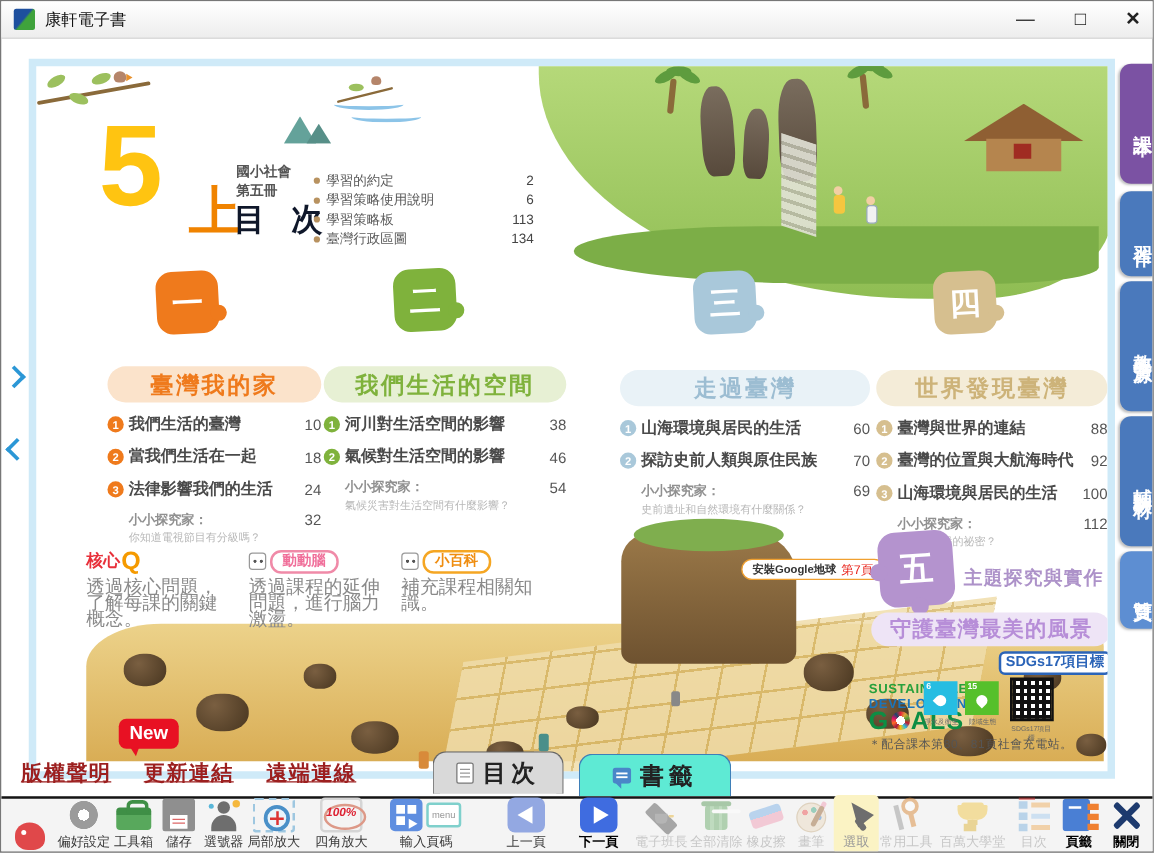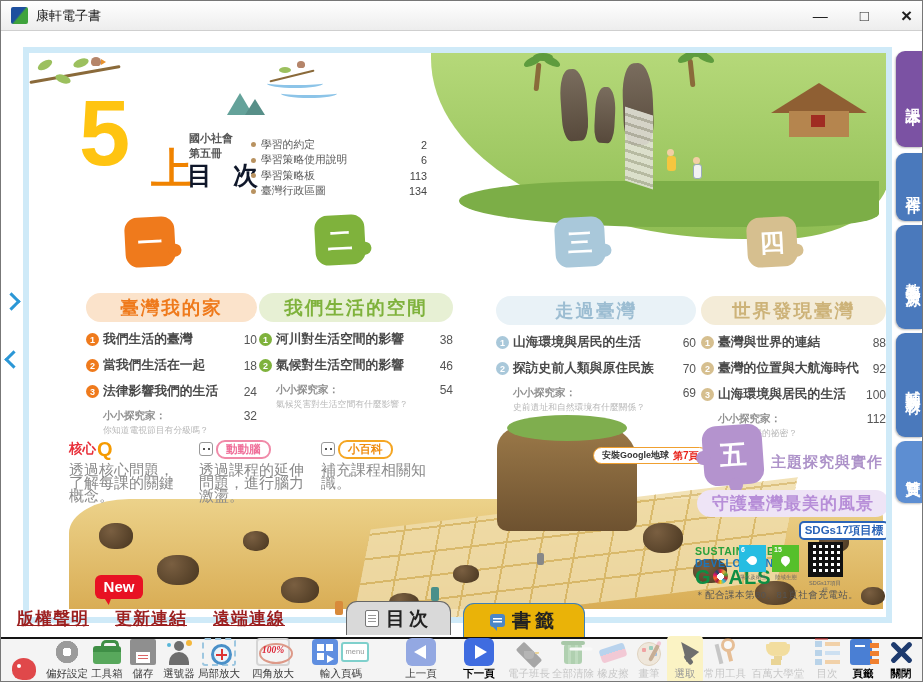--- a/index.html
+++ b/index.html
@@ -128,21 +128,21 @@
   .mascot-box{width:14px;height:14px;background:#fff;border:1px solid #999;border-radius:3px;margin-right:3px;
       background-image:radial-gradient(circle at 4px 6px,#555 1px,transparent 1.5px),radial-gradient(circle at 9px 6px,#555 1px,transparent 1.5px);}
   .f-pill{border-radius:9px;font-weight:800;font-size:11.5px;padding:0 8px;line-height:15px;background:#fff;}
   .f2 .f-pill{border:2px solid #f08aa8;color:#f06f9a;}
   .f3 .f-pill{border:2px solid #f5a623;color:#ef8d10;}
   .f-desc{font-size:15px;color:#8a8a8a;line-height:13px;margin-top:4px;}
 
   .gearth{left:564px;top:394px;height:17px;background:#fff;border:1.5px solid #f0a030;border-radius:10px;
           display:flex;align-items:center;padding:0 8px;font-size:9px;white-space:nowrap;}
   .gearth .ge-text{color:#333;font-weight:bold;}
-  .gearth .ge-page{color:#e8221a;font-weight:700;margin-left:4px;font-size:10px;}
+  .gearth .ge-page{color:#e8221a;font-weight:400;margin-left:4px;font-size:10px;}
 
   .puzzle{left:674px;top:372px;width:60px;height:60px;background:#b493ce;border-radius:14px;
           display:flex;align-items:center;justify-content:center;color:#fff;font-size:27px;font-weight:bold;transform:rotate(-4deg);}
   .puzzle::before{content:"";position:absolute;left:-7px;top:24px;width:14px;height:14px;border-radius:50%;background:#b493ce;}
   .puzzle::after{content:"";position:absolute;bottom:-7px;left:24px;width:14px;height:14px;border-radius:50%;background:#b493ce;}
   .u5-title{left:742px;top:400px;font-size:15px;font-weight:bold;color:#ad92c9;letter-spacing:1px;}
   .u5-sub{left:668px;top:437px;width:192px;height:27px;background:#eee4f6;border-radius:14px;
           text-align:center;line-height:27px;font-size:17px;font-weight:800;color:#b78ed8;letter-spacing:1px;}
 
   .sdg-btn{left:770px;top:468px;width:90px;height:19px;background:#fff;border:2px solid #2b64b8;border-radius:5px;
@@ -168,21 +168,21 @@
   .footer-links{left:16px;top:606px;display:flex;gap:26px;}
   .flink{color:#9c1f1f;font-weight:800;font-size:17px;text-decoration:underline;letter-spacing:1px;cursor:pointer;}
   .new-badge{left:94px;top:574px;width:48px;height:24px;background:#e81123;color:#fff;border-radius:6px;
              font-size:15px;font-weight:bold;text-align:center;line-height:24px;}
   .new-badge::after{content:"";position:absolute;left:8px;bottom:-6px;border-left:7px solid transparent;
              border-top:7px solid #e81123;transform:skewX(-20deg);}
 
   .btab{top:600px;height:34px;border-radius:11px 11px 0 0;display:flex;align-items:center;justify-content:center;
         gap:7px;font-size:19px;font-weight:bold;color:#222;letter-spacing:4px;cursor:pointer;}
   .btab-toc{left:345px;width:105px;background:#d9d9d9;border:1px solid #666;border-bottom:none;}
-  .btab-bm{left:462px;width:122px;background:#eab308;border:1px solid #3e7fb8;border-bottom:none;top:602px;}
+  .btab-bm{left:462px;width:122px;background:#5eead4;border:1px solid #3e7fb8;border-bottom:none;top:602px;}
   .doc-icon{width:14px;height:17px;background:#fff;border:1px solid #777;border-radius:2px;
       background-image:linear-gradient(#999 0 0),linear-gradient(#999 0 0),linear-gradient(#999 0 0);
       background-size:8px 1px;background-position:2px 4px,2px 7px,2px 10px;background-repeat:no-repeat;}
   .bm-icon{width:15px;height:13px;background:#4a86c8;border-radius:3px;position:relative;
       background-image:linear-gradient(#fff 0 0),linear-gradient(#fff 0 0);background-size:9px 1.5px;
       background-position:3px 4px,3px 7px;background-repeat:no-repeat;}
   .bm-icon::after{content:"";position:absolute;left:2px;bottom:-4px;border-left:5px solid transparent;border-top:5px solid #4a86c8;}
 
   
   .toolbar{left:0;top:636px;width:923px;height:46px;background:#f4f4f4;border-top:2px solid #141414;
@@ -218,21 +218,21 @@
   .ic-picker::after{content:"";position:absolute;left:7px;top:14px;width:20px;height:13px;border-radius:10px 10px 0 0;background:#6e6e6e;}
 
   .ic-zoomarea{border:2px dashed #9ec7e0;border-radius:3px;}
   .ic-zoomarea::before{content:"";position:absolute;left:7px;top:4px;width:15px;height:15px;border-radius:50%;
       border:3px solid #4a90c8;background:#eaf4fb;}
   .ic-zoomarea::after{content:"";position:absolute;left:12px;top:9px;width:11px;height:11px;
       background:linear-gradient(#d33 0 0) center/11px 2px no-repeat,linear-gradient(#d33 0 0) center/2px 11px no-repeat;}
 
   .ic-zoom100{border:2px solid #d5d5d5;border-radius:4px;}
   .t100{position:absolute;left:0;top:5px;width:100%;text-align:center;font-size:9.5px;font-weight:bold;
-        color:#d23;font-style:italic;font-family:Liberation Serif, serif;}
+        color:#d23;font-style:italic;}
   .ic-zoom100::before{content:"";position:absolute;left:1px;top:3px;width:30px;height:17px;border:2px solid #d98;border-radius:50%;}
 
   .ic-prev{background:#93a8e2;border-radius:6px;width:30px;height:28px;margin:0 auto;}
   .ic-prev::before{content:"";position:absolute;left:8px;top:7px;border-top:7px solid transparent;
       border-bottom:7px solid transparent;border-right:12px solid #fff;}
   .ic-next{background:#3f6ce0;border-radius:6px;width:30px;height:28px;margin:0 auto;}
   .ic-next::before{content:"";position:absolute;left:11px;top:7px;border-top:7px solid transparent;
       border-bottom:7px solid transparent;border-left:12px solid #fff;}
 
   .ic-pageinput{width:58px;}

